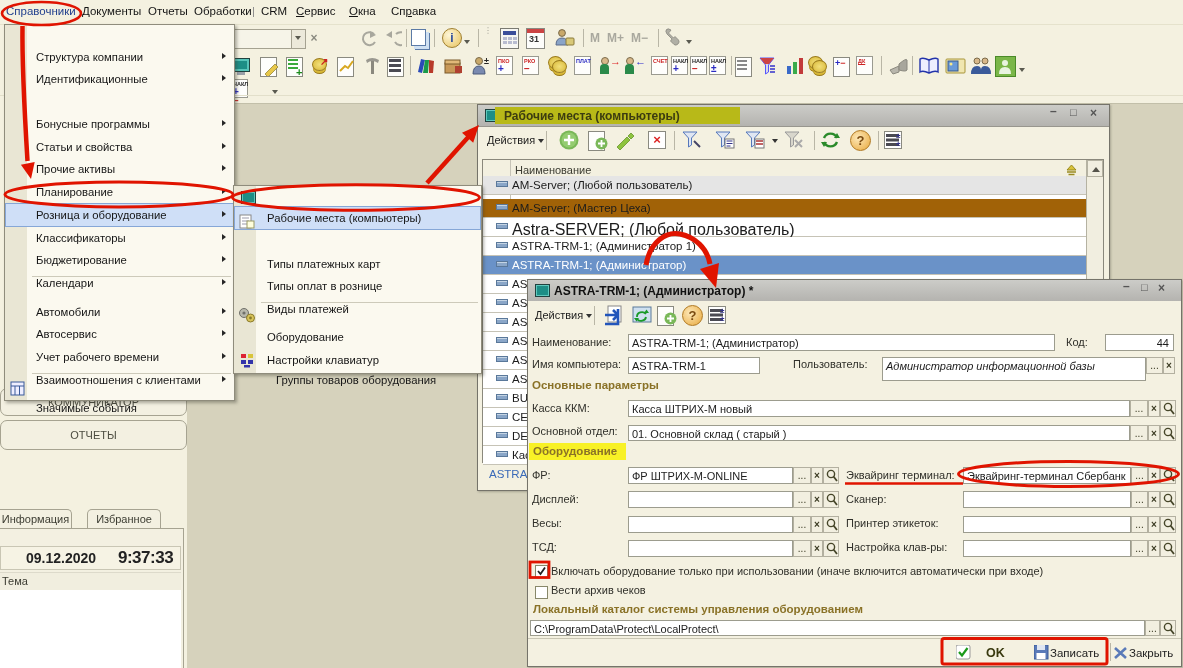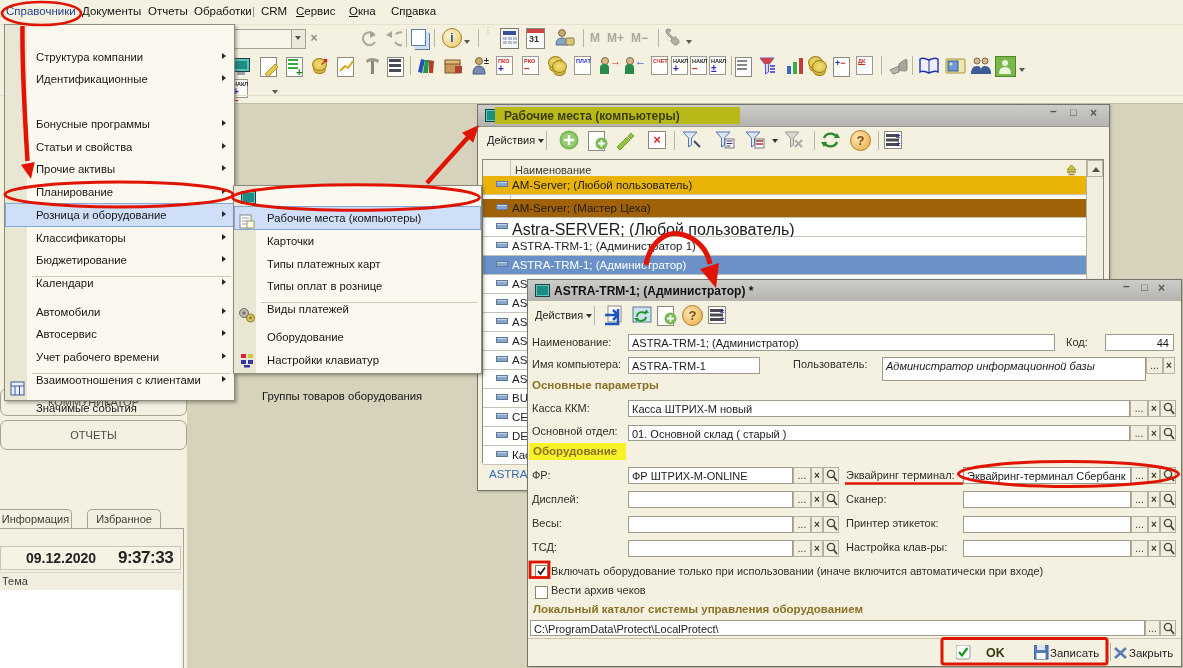--- a/index.html
+++ b/index.html
@@ -275,21 +275,21 @@
 
  <div style="position:absolute;left:4px;top:54px;width:622px;height:304px;background:#fff;border:1px solid #8a887c;box-sizing:border-box;">
   <div style="position:absolute;left:0;right:16px;top:0;height:21px;background:#f3f0e0;border-bottom:1px solid #b5b2a2;">
    <span style="position:absolute;left:32px;top:4px;color:#3a3a30;">Наименование</span>
    <svg style="position:absolute;left:581px;top:5px;" width="15" height="11">
           <path d="M7.5 0 L12 5 L3 5Z" fill="#d8c23a" stroke="#9a8a20"></path>
           <path d="M3 7 h9 M4.5 9.5 h6" stroke="#9a8a20" stroke-width="1.4"></path>
         </svg>
   </div>
   <div class="abs" style="left:27px;top:0;width:1px;height:303px;background:#c6c3b6;"></div>
-  <div class="row" style="left:0;top:16px;width:605px;height:18px;background:#eab308;">
+  <div class="row" style="left:0;top:16px;width:605px;height:18px;background:#e5e5e5;">
         <div class="rowic" style="left:13px;top:5px;"></div>
         <span style="position:absolute;left:29px;top:2.5px;font-size:11.5px;color:#1c1c1c;white-space:nowrap;">AM-Server; (Любой пользователь)</span>
       </div>
   <div class="row" style="left:0;top:39px;width:605px;height:18px;background:#a16207;">
         <div class="rowic" style="left:13px;top:5px;"></div>
         <span style="position:absolute;left:29px;top:2.5px;font-size:11.5px;color:#1c1c1c;white-space:nowrap;">AM-Server; (Мастер Цеха)</span>
       </div>
   <div class="row" style="left:0;top:58px;width:605px;height:18px;background:#fff;">
         <div class="rowic" style="left:13px;top:5px;"></div>
         <span style="position:absolute;left:29px;top:2.5px;font-size:16px;color:#1c1c1c;white-space:nowrap;">Astra-SERVER; (Любой пользователь)</span>
@@ -534,28 +534,27 @@
  <div class="mi" style="top:350.5px;">Значимые события</div>
  <svg class="abs" style="left:5px;top:356px;" width="16" height="16">
       <rect x="1" y="1" width="13" height="13" fill="#eef" stroke="#3a5a9a"></rect>
       <path d="M1 5 h13 M5 5 v9 M9.5 5 v9" stroke="#3a5a9a"></path>
     </svg>
 </div>
 
 <div class="menu" style="left:233px;top:185px;width:247px;height:187px;z-index:51;">
  <div class="strip"></div>
  <div class="mi mhl" style="top:0px;padding-left:33px;">Рабочие места (компьютеры)</div>
- <div class="mi" style="top:22.75px;padding-left:33px;">Карточки</div>
  <div class="mi" style="top:45.5px;padding-left:33px;">Типы платежных карт</div>
  <div class="mi" style="top:68.25px;padding-left:33px;">Типы оплат в рознице</div>
  <div class="mi" style="top:91px;padding-left:33px;">Виды платежей</div>
  <div class="msep" style="top:115.5px;"></div>
  <div class="mi" style="top:118.75px;padding-left:33px;">Оборудование</div>
  <div class="mi" style="top:141.5px;padding-left:33px;">Настройки клавиатур</div>
- <div class="mi" style="top:178px;padding-left:28px;">Группы товаров оборудования</div>
+ <div class="mi" style="top:162px;padding-left:42px;">Группы товаров оборудования</div>
  <div class="ticon" style="left:7px;top:5px;"></div>
  <svg class="abs" style="left:5px;top:27px;" width="16" height="16">
       <rect x="1" y="2" width="11" height="13" fill="#fff" stroke="#888"></rect>
       <path d="M3 5 h7 M3 8 h7 M3 11 h5" stroke="#99a" stroke-width="1"></path>
       <rect x="8" y="8" width="7" height="7" fill="#ffd" stroke="#996"></rect>
     </svg>
  <svg class="abs" style="left:4px;top:120px;" width="18" height="18">
       <circle cx="6" cy="7" r="4.5" fill="#b8b8ac" stroke="#70706a"></circle>
       <circle cx="6" cy="7" r="1.6" fill="#70706a"></circle>
       <circle cx="12.5" cy="12" r="4" fill="#d8c45a" stroke="#8a7a2a"></circle>

